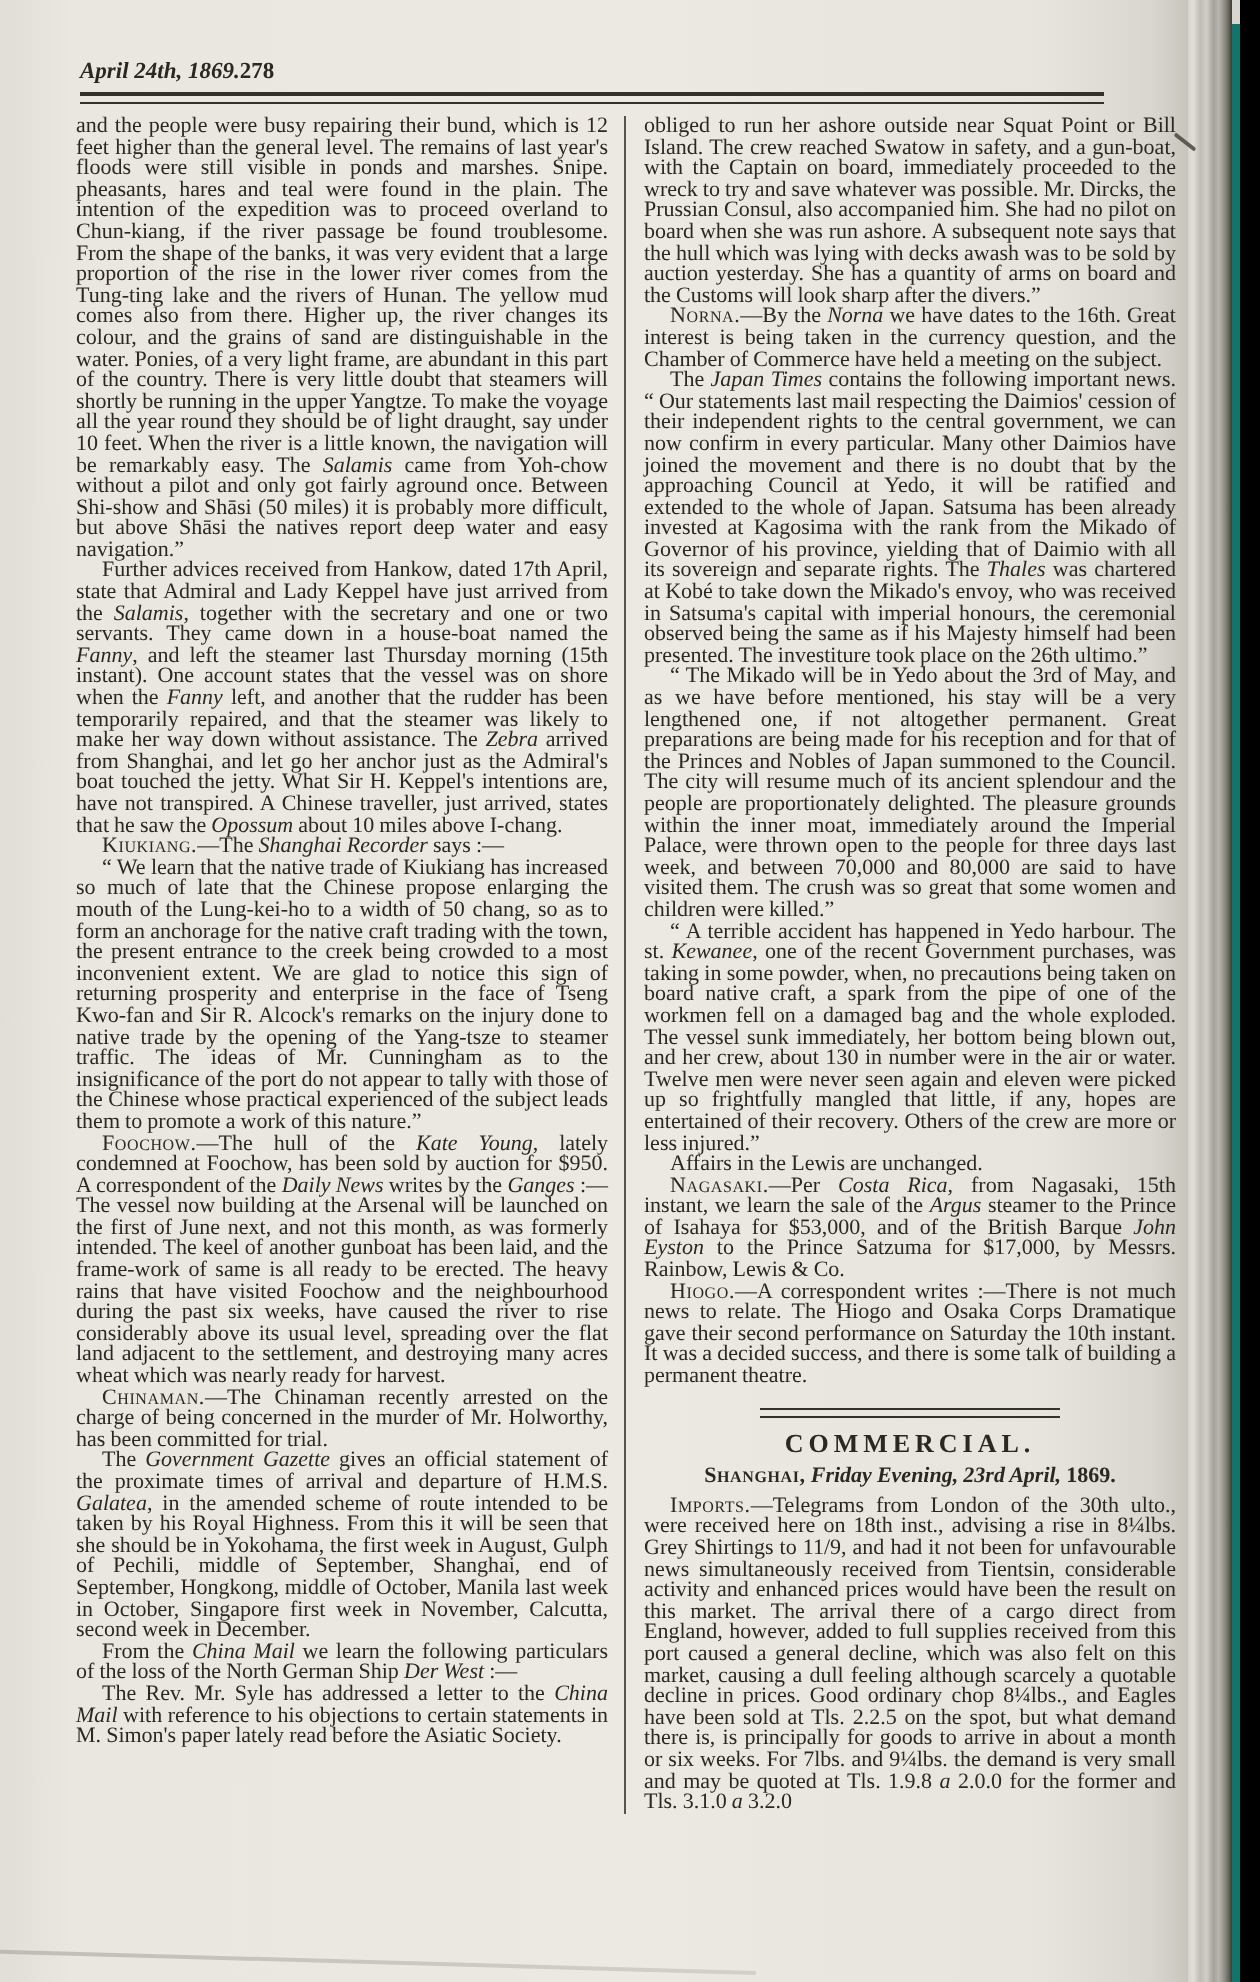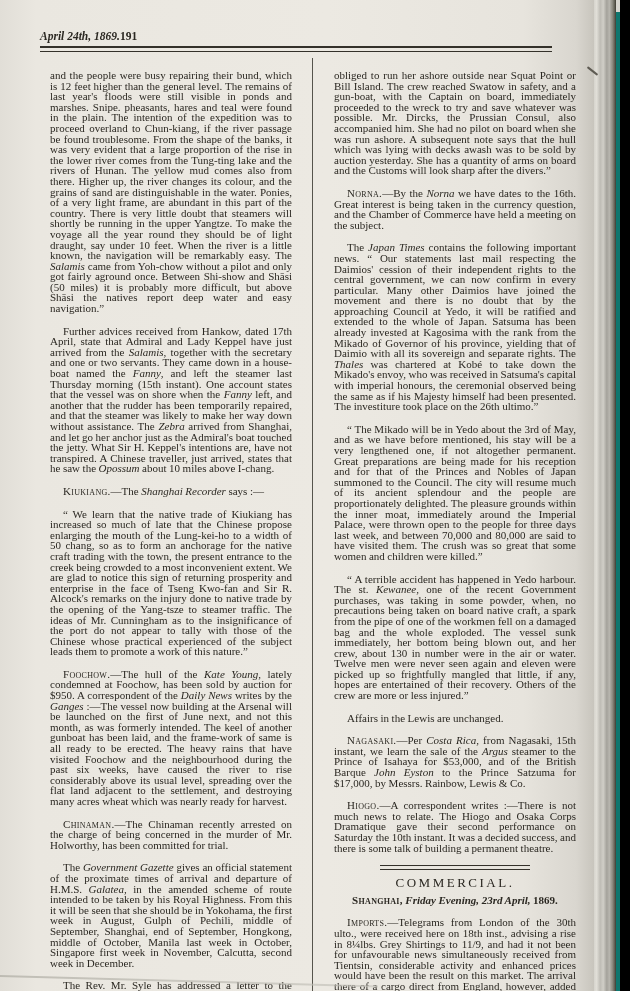--- a/index.html
+++ b/index.html
@@ -15,54 +15,54 @@
   .header-title{flex:1;text-align:center;font-weight:700;font-size:12.5px;letter-spacing:1.2px;white-space:nowrap;}
   .header-page{font-weight:700;font-size:11.5px;}
   .h-rule{margin:4px 42px 3px 40px;height:3px;border-top:2px solid #34312a;border-bottom:1px solid #34312a;}
   .pen-mark{position:absolute;left:586px;top:70px;width:13px;height:2px;background:#4a473e;
         transform:rotate(38deg);border-radius:1px;opacity:.85;}
   .columns{display:flex;align-items:flex-start;padding:3px 6px 0 38px;}
   .col{flex:1 1 0;min-width:0;font-size:11px;line-height:10.6px;text-align:justify;
         word-spacing:-0.2px;}
   .col-left{padding-right:8px;}
   .col-right{padding-left:9px;border-left:1px solid #56544c;}
-  p.para{margin:12px;text-indent:13px;}
+  p.para{margin:0;text-indent:13px;}
   p.para.noindent{text-indent:0;}
   .sc{font-variant:small-caps;letter-spacing:.3px;}
   .short-double-rule{width:150px;margin:10px auto 8px;height:3px;
         border-top:1px solid #34312a;border-bottom:1px solid #34312a;}
-  h2.section-heading{margin:2px 0 6px;text-align:center;font-size:13px;font-weight:400;
+  h2.section-heading{margin:2px 0 6px;text-align:center;font-size:13px;font-weight:700;
         letter-spacing:2.5px;}
   p.dateline{margin:0 0 4px;text-align:center;text-indent:0;font-weight:bold;}
   .page-bottom-line{position:absolute;left:-12px;bottom:9px;width:390px;height:2px;
         background:linear-gradient(90deg,#a9a79e,#c5c3bb);transform:rotate(1.6deg);opacity:.65;}
 </style>
 </head>
 <body>
 
 <div class="scan">
   <div class="paper">
 
     <div class="header">
       <span class="header-date">April 24th, 1869.</span>
-      <span class="header-page">191</span>
+      <span class="header-page">278</span>
     </div>
     <div class="h-rule"></div>
 
     <div class="columns">
       <div class="col col-left">
           <p class="para noindent">and the people were busy repairing their bund, which is 12 feet higher than the general level. The remains of last year's floods were still visible in ponds and marshes. Snipe. pheasants, hares and teal were found in the plain. The intention of the expedition was to proceed overland to Chun-kiang, if the river passage be found troublesome. From the shape of the banks, it was very evident that a large proportion of the rise in the lower river comes from the Tung-ting lake and the rivers of Hunan. The yellow mud comes also from there. Higher up, the river changes its colour, and the grains of sand are distinguishable in the water. Ponies, of a very light frame, are abundant in this part of the country. There is very little doubt that steamers will shortly be running in the upper Yangtze. To make the voyage all the year round they should be of light draught, say under 10 feet. When the river is a little known, the navigation will be remarkably easy. The <i>Salamis</i> came from Yoh-chow without a pilot and only got fairly aground once. Between Shi-show and Shāsi (50 miles) it is probably more difficult, but above Shāsi the natives report deep water and easy navigation.”</p>
           <p class="para">Further advices received from Hankow, dated 17th April, state that Admiral and Lady Keppel have just arrived from the <i>Salamis</i>, together with the secretary and one or two servants. They came down in a house-boat named the <i>Fanny</i>, and left the steamer last Thursday morning (15th instant). One account states that the vessel was on shore when the <i>Fanny</i> left, and another that the rudder has been temporarily repaired, and that the steamer was likely to make her way down without assistance. The <i>Zebra</i> arrived from Shanghai, and let go her anchor just as the Admiral's boat touched the jetty. What Sir H. Keppel's intentions are, have not transpired. A Chinese traveller, just arrived, states that he saw the <i>Opossum</i> about 10 miles above I-chang.</p>
           <p class="para"><span class="sc">Kiukiang.</span>—The <i>Shanghai Recorder</i> says :—</p>
           <p class="para">“ We learn that the native trade of Kiukiang has increased so much of late that the Chinese propose enlarging the mouth of the Lung-kei-ho to a width of 50 chang, so as to form an anchorage for the native craft trading with the town, the present entrance to the creek being crowded to a most inconvenient extent. We are glad to notice this sign of returning prosperity and enterprise in the face of Tseng Kwo-fan and Sir R. Alcock's remarks on the injury done to native trade by the opening of the Yang-tsze to steamer traffic. The ideas of Mr. Cunningham as to the insignificance of the port do not appear to tally with those of the Chinese whose practical experienced of the subject leads them to promote a work of this nature.”</p>
           <p class="para"><span class="sc">Foochow.</span>—The hull of the <i>Kate Young</i>, lately condemned at Foochow, has been sold by auction for $950. A correspondent of the <i>Daily News</i> writes by the <i>Ganges</i> :—The vessel now building at the Arsenal will be launched on the first of June next, and not this month, as was formerly intended. The keel of another gunboat has been laid, and the frame-work of same is all ready to be erected. The heavy rains that have visited Foochow and the neighbourhood during the past six weeks, have caused the river to rise considerably above its usual level, spreading over the flat land adjacent to the settlement, and destroying many acres wheat which was nearly ready for harvest.</p>
           <p class="para"><span class="sc">Chinaman.</span>—The Chinaman recently arrested on the charge of being concerned in the murder of Mr. Holworthy, has been committed for trial.</p>
           <p class="para">The <i>Government Gazette</i> gives an official statement of the proximate times of arrival and departure of H.M.S. <i>Galatea</i>, in the amended scheme of route intended to be taken by his Royal Highness. From this it will be seen that she should be in Yokohama, the first week in August, Gulph of Pechili, middle of September, Shanghai, end of September, Hongkong, middle of October, Manila last week in October, Singapore first week in November, Calcutta, second week in December.</p>
+          <p class="para">From the <i>China Mail</i> we learn the following particulars of the loss of the North German Ship <i>Der West</i> :—</p>
           <p class="para">The Rev. Mr. Syle has addressed a letter to the <i>China Mail</i> with reference to his objections to certain statements in M. Simon's paper lately read before the Asiatic Society.</p>
-          <p class="para">From the <i>China Mail</i> we learn the following particulars of the loss of the North German Ship <i>Der West</i> :—</p>
         </div>
       <div class="col col-right">
           <p class="para noindent">obliged to run her ashore outside near Squat Point or Bill Island. The crew reached Swatow in safety, and a gun-boat, with the Captain on board, immediately proceeded to the wreck to try and save whatever was possible. Mr. Dircks, the Prussian Consul, also accompanied him. She had no pilot on board when she was run ashore. A subsequent note says that the hull which was lying with decks awash was to be sold by auction yesterday. She has a quantity of arms on board and the Customs will look sharp after the divers.”</p>
           <p class="para"><span class="sc">Norna.</span>—By the <i>Norna</i> we have dates to the 16th. Great interest is being taken in the currency question, and the Chamber of Commerce have held a meeting on the subject.</p>
           <p class="para">The <i>Japan Times</i> contains the following important news. “ Our statements last mail respecting the Daimios' cession of their independent rights to the central government, we can now confirm in every particular. Many other Daimios have joined the movement and there is no doubt that by the approaching Council at Yedo, it will be ratified and extended to the whole of Japan. Satsuma has been already invested at Kagosima with the rank from the Mikado of Governor of his province, yielding that of Daimio with all its sovereign and separate rights. The <i>Thales</i> was chartered at Kobé to take down the Mikado's envoy, who was received in Satsuma's capital with imperial honours, the ceremonial observed being the same as if his Majesty himself had been presented. The investiture took place on the 26th ultimo.”</p>
           <p class="para">“ The Mikado will be in Yedo about the 3rd of May, and as we have before mentioned, his stay will be a very lengthened one, if not altogether permanent. Great preparations are being made for his reception and for that of the Princes and Nobles of Japan summoned to the Council. The city will resume much of its ancient splendour and the people are proportionately delighted. The pleasure grounds within the inner moat, immediately around the Imperial Palace, were thrown open to the people for three days last week, and between 70,000 and 80,000 are said to have visited them. The crush was so great that some women and children were killed.”</p>
           <p class="para">“ A terrible accident has happened in Yedo harbour. The st. <i>Kewanee</i>, one of the recent Government purchases, was taking in some powder, when, no precautions being taken on board native craft, a spark from the pipe of one of the workmen fell on a damaged bag and the whole exploded. The vessel sunk immediately, her bottom being blown out, and her crew, about 130 in number were in the air or water. Twelve men were never seen again and eleven were picked up so frightfully mangled that little, if any, hopes are entertained of their recovery. Others of the crew are more or less injured.”</p>
           <p class="para">Affairs in the Lewis are unchanged.</p>
           <p class="para"><span class="sc">Nagasaki.</span>—Per <i>Costa Rica</i>, from Nagasaki, 15th instant, we learn the sale of the <i>Argus</i> steamer to the Prince of Isahaya for $53,000, and of the British Barque <i>John Eyston</i> to the Prince Satzuma for $17,000, by Messrs. Rainbow, Lewis &amp; Co.</p>
           <p class="para"><span class="sc">Hiogo.</span>—A correspondent writes :—There is not much news to relate. The Hiogo and Osaka Corps Dramatique gave their second performance on Saturday the 10th instant. It was a decided success, and there is some talk of building a permanent theatre.</p>

